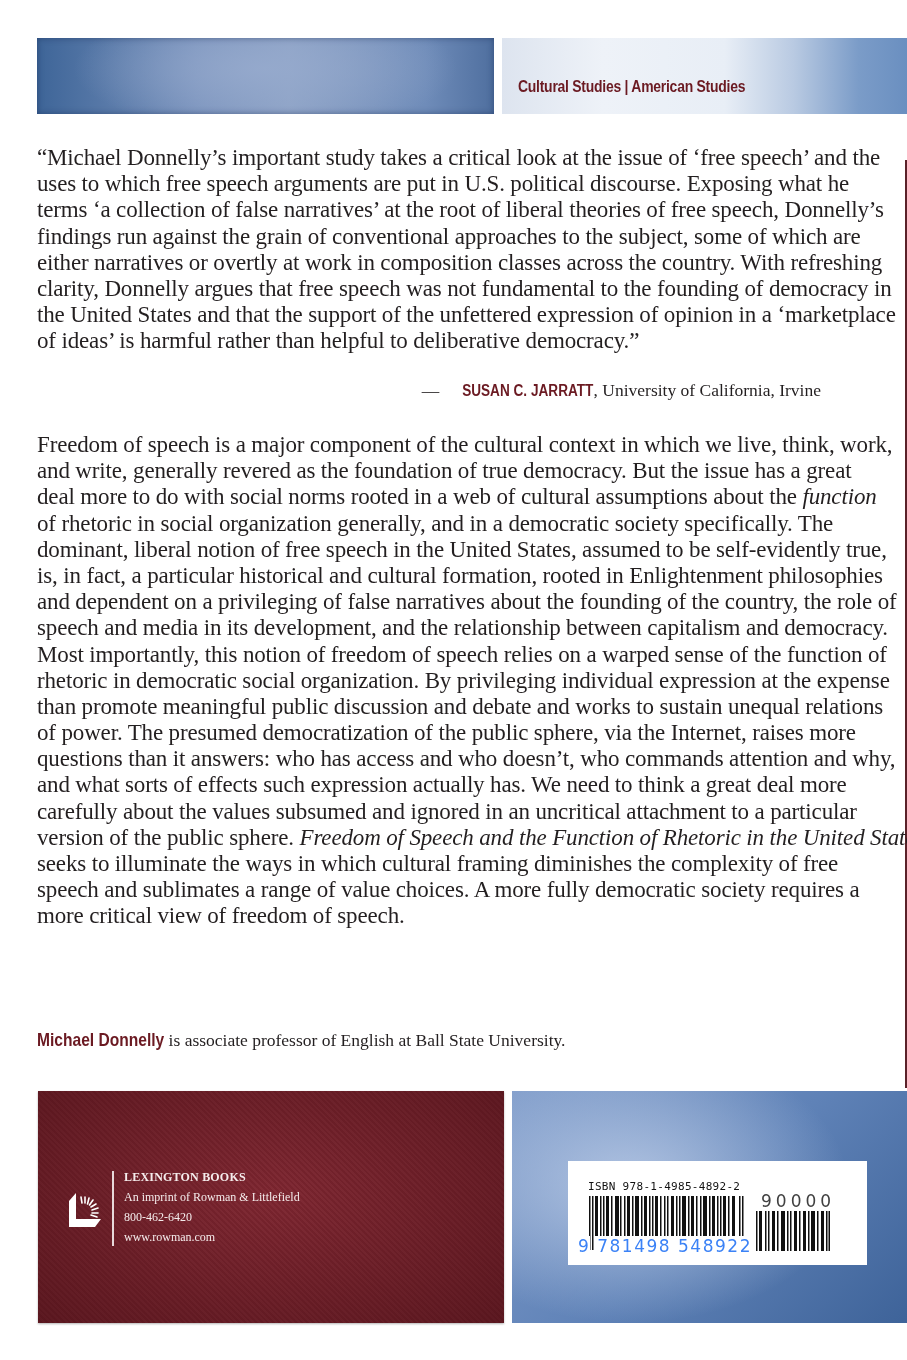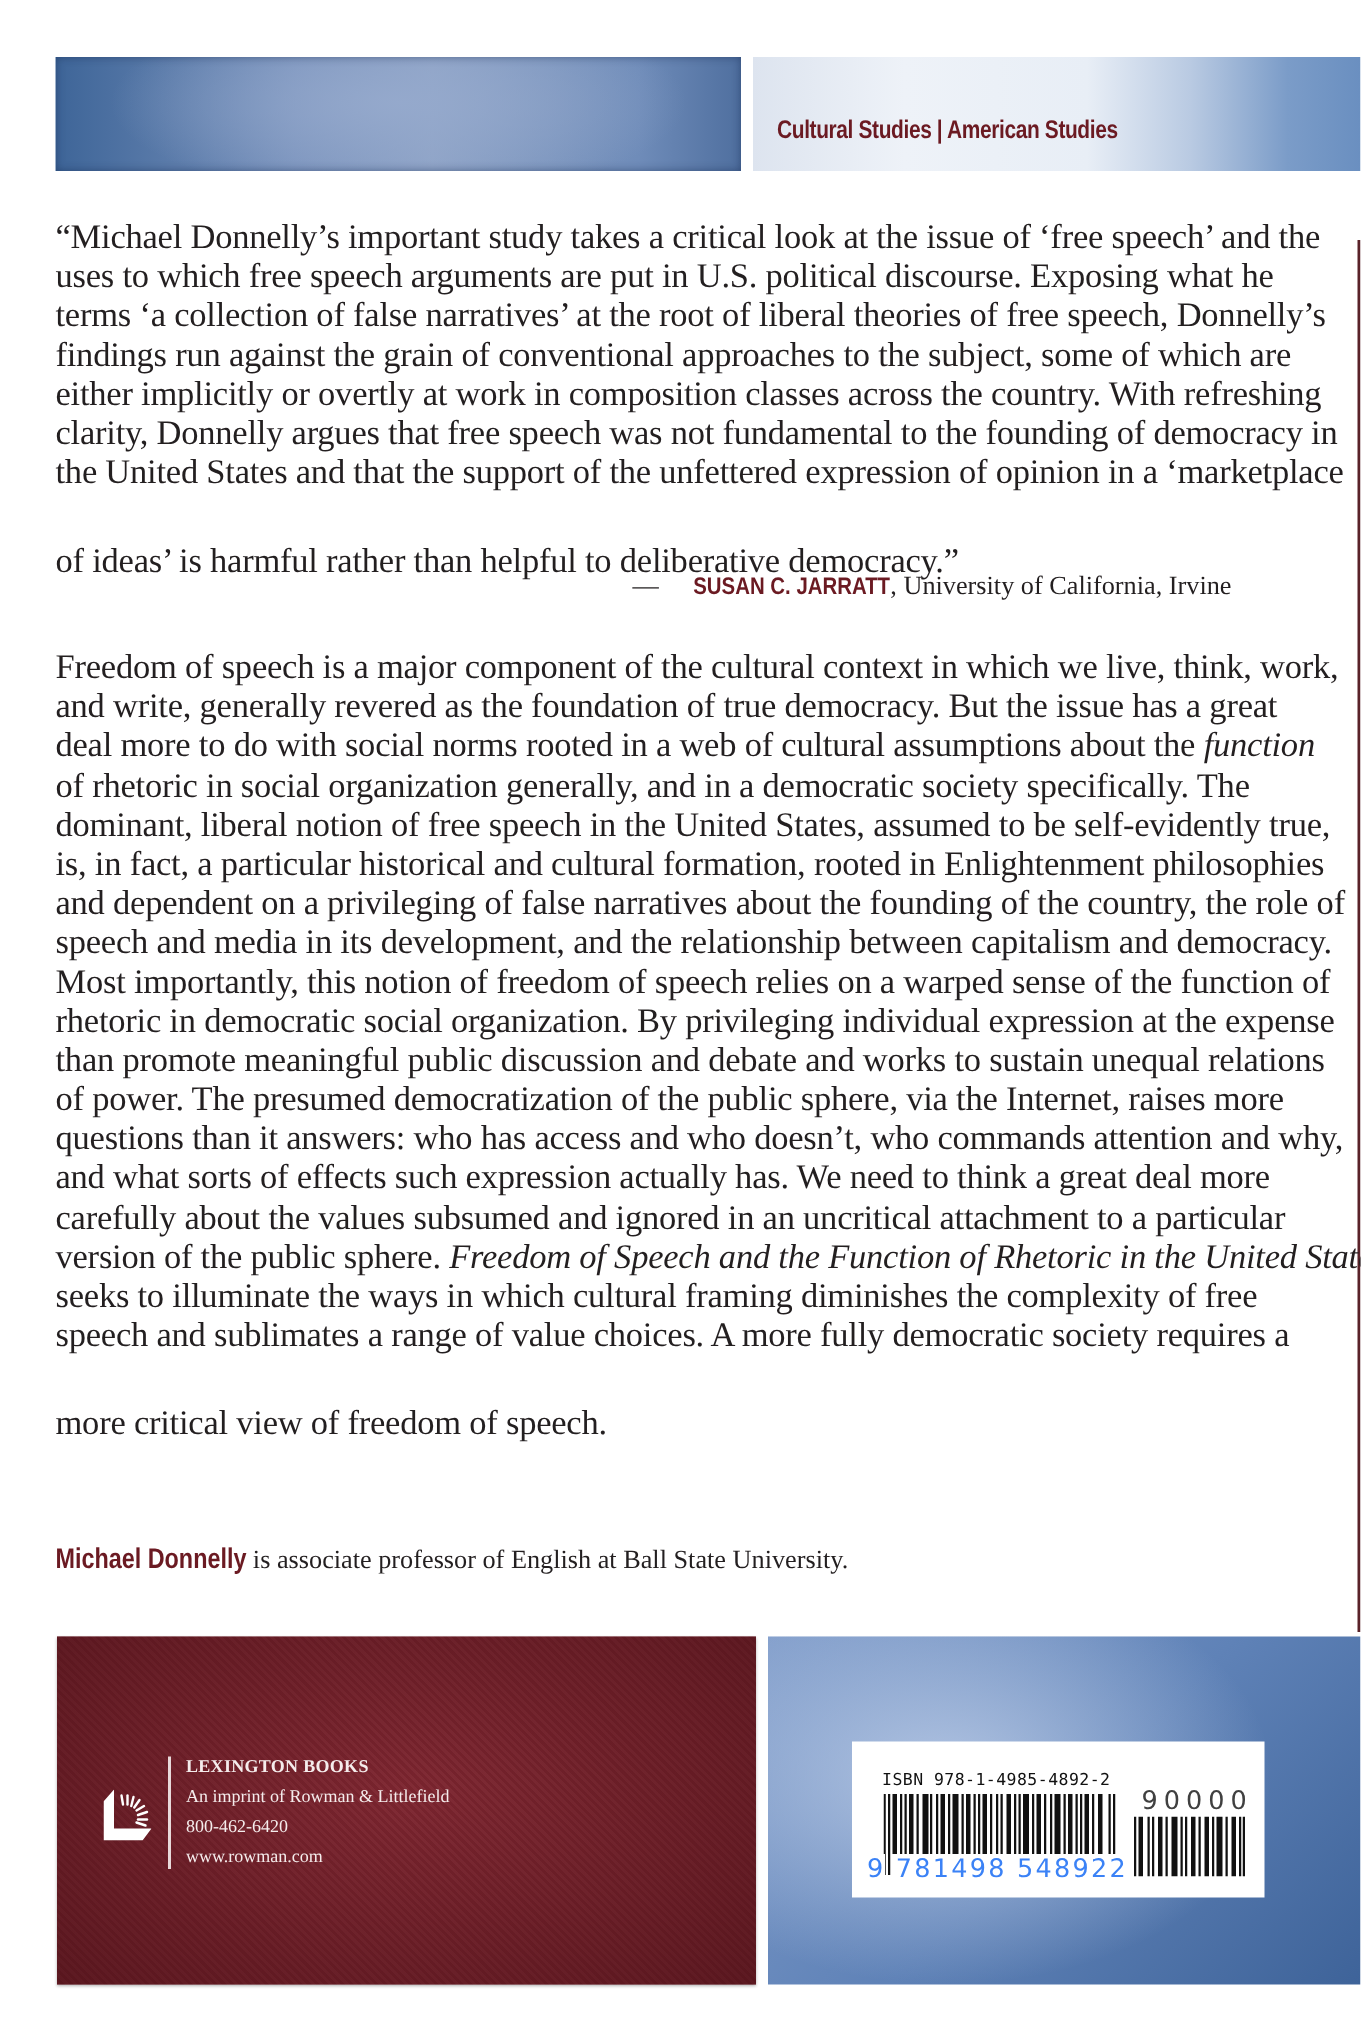--- a/index.html
+++ b/index.html
@@ -25,21 +25,21 @@
     transform: scaleX(0.82); transform-origin: left center; white-space: nowrap;
   }
   .right-rule {
     position: absolute; left: 905px; top: 160px; width: 2px; height: 928px; background: #5a2229;
   }
   .text-block { position: absolute; left: 37px; width: 784px; }
   .line {
     height: 26.2px; line-height: 26.2px; font-size: 23px; white-space: nowrap;
     text-align: justify; text-align-last: justify; letter-spacing: -0.15px;
   }
-  .line.last { text-align-last: left; margin-top: 33px; }
+  .line.last { text-align-last: left; }
   .line i { font-style: italic; }
   .attribution {
     position: absolute; left: 0; width: 784px; text-align: right; font-size: 17.5px;
     white-space: nowrap;
   }
   .attribution .name {
     font-family: "Liberation Sans", "DejaVu Sans", sans-serif; font-weight: bold; color: #6b1a22;
     font-size: 16px; display: inline-block; transform: scaleX(0.85); transform-origin: right center;
   }
   .bio {
@@ -62,21 +62,21 @@
   .pub-rule { position: absolute; left: 74px; top: 80px; width: 2px; height: 75px; background: #e8d9da; }
   .pub-text { position: absolute; left: 86px; top: 76px; color: #f5ecec; font-size: 12px; line-height: 20px; }
   .pub-text .pub-name { font-weight: bold; letter-spacing: 0.2px; }
   .isbn-box {
     position: absolute; left: 512px; top: 1091px; width: 395px; height: 232px;
     background:
       radial-gradient(ellipse 55% 60% at 30% 40%, rgba(195,210,235,0.8) 0%, rgba(195,210,235,0) 100%),
       linear-gradient(135deg, #7e9bc9 0%, #5f82b7 50%, #3e6399 100%);
   }
   .barcode-label {
-    position: absolute; left: 56px; top: 70px; width: 275px; height: 104px; background: #ffffff;
+    position: absolute; left: 56px; top: 70px; width: 275px; height: 104px; background: #ffffff; padding-left: 24px;
   }
   .isbn-text {
     position: absolute; left: 20px; top: 19px; font-family: "DejaVu Sans Mono", "Liberation Mono", monospace;
     font-size: 11px; color: #111; letter-spacing: 0.3px;
   }
   .bars-main { position: absolute; left: 21px; top: 35px; width: 155px; height: 54px; }
   .bars-addon { position: absolute; left: 188px; top: 50px; width: 74px; height: 40px; }
   .ean-digits {
     position: absolute; left: 10px; top: 75px; font-family: "DejaVu Sans", "Liberation Sans", sans-serif;
     font-size: 17px; color: #3b82f6; letter-spacing: 1.5px; background: transparent;
@@ -93,21 +93,21 @@
 <div class="band-left"></div>
 <div class="band-right"></div>
 <div class="series-label">Cultural Studies | American Studies</div>
 <div class="right-rule"></div>
 
 <div class="text-block" style="top:145px;">
   <div class="line">“Michael Donnelly’s important study takes a critical look at the issue of ‘free speech’ and the</div>
   <div class="line">uses to which free speech arguments are put in U.S. political discourse. Exposing what he</div>
   <div class="line">terms ‘a collection of false narratives’ at the root of liberal theories of free speech, Donnelly’s</div>
   <div class="line">findings run against the grain of conventional approaches to the subject, some of which are</div>
-  <div class="line">either implicitly or overtly at work in composition classes across the country. With refreshing</div>
+  <div class="line">either narratives or overtly at work in composition classes across the country. With refreshing</div>
   <div class="line">clarity, Donnelly argues that free speech was not fundamental to the founding of democracy in</div>
   <div class="line">the United States and that the support of the unfettered expression of opinion in a ‘marketplace</div>
   <div class="line last">of ideas’ is harmful rather than helpful to deliberative democracy.”</div>
   <div class="attribution" style="top:235px;">
     <span>—</span><span class="name">SUSAN C. JARRATT</span><span>, University of California, Irvine</span>
   </div>
 </div>
 
 <div class="text-block" style="top:432px;">
   <div class="line">Freedom of speech is a major component of the cultural context in which we live, think, work,</div>

